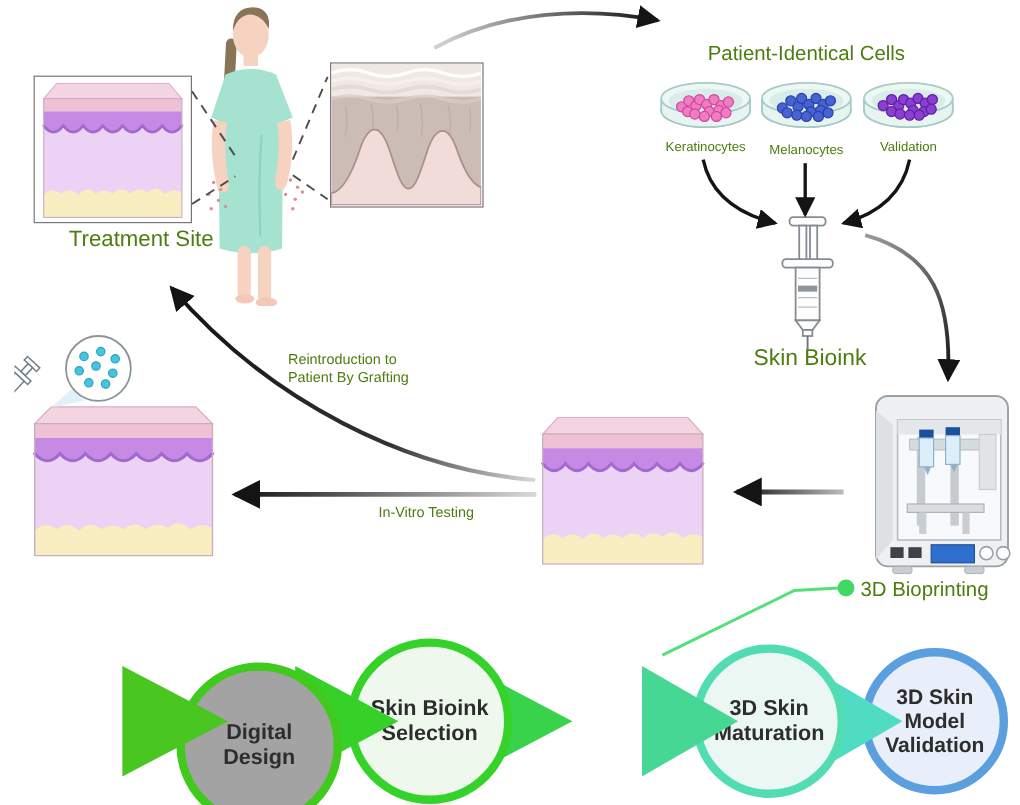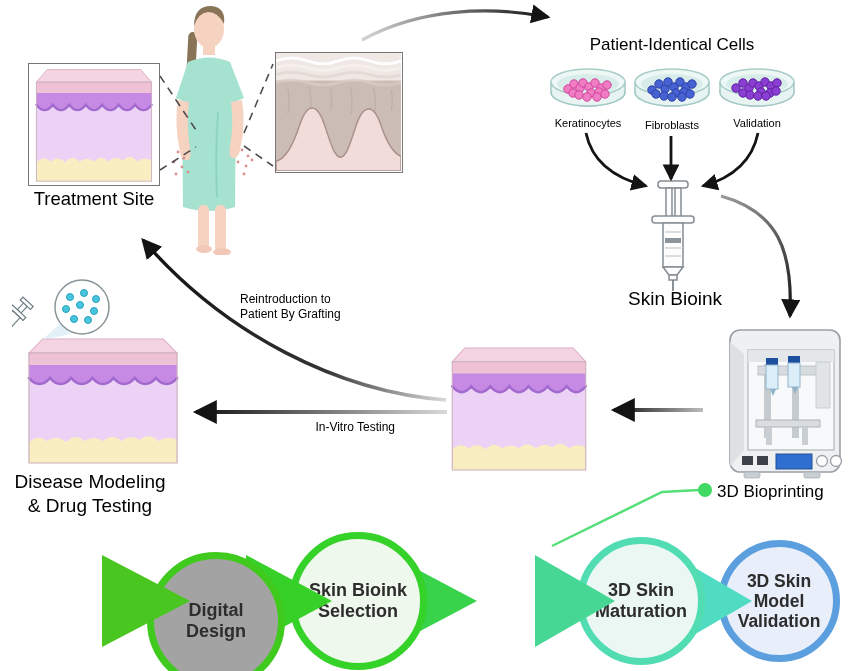--- a/index.html
+++ b/index.html
@@ -1,20 +1,20 @@
 <!DOCTYPE html>
 <html><head>
 <meta charset="utf-8">
 <style>
   html,body{margin:0;padding:0;background:#fff;}
   .canvas{position:relative;width:850px;height:671px;background:#ffffff;
           font-family:"Liberation Sans",sans-serif;overflow:hidden;color:#1f1f1f;}
   .abs{position:absolute;}
-  .lbl{position:absolute;color:#000000;white-space:pre-line;}
-  .site-lbl{font-size:18.5px;text-align:center;width:168px;}
+  .lbl{position:absolute;color:#4d7c0f;white-space:pre-line;}
+  .site-lbl{font-size:18.5px;text-align:right;width:168px;}
   .frame{position:absolute;border:1.5px solid #777;background:#fff;box-sizing:border-box;}
   .cells-title{font-size:17px;text-align:center;width:224px;}
   .dish-lbl{font-size:11px;text-align:center;width:90px;}
   .big-lbl{font-size:19px;text-align:center;}
   .flow-lbl{font-size:12px;line-height:1.28;}
   .bp-lbl{font-size:17px;}
   .two-line{line-height:1.25;}
   
   .step{position:absolute;border-radius:50%;display:flex;align-items:center;justify-content:center;
         text-align:center;font-weight:600;font-size:18px;line-height:1.16;color:#2d2d2d;
@@ -290,26 +290,24 @@
       <line x1="244" y1="133" x2="273" y2="64"></line>
       <line x1="244" y1="146" x2="273" y2="166"></line>
     </g>
     <polyline points="552,546 662,492 699,490" fill="none" stroke="#55df78" stroke-width="2.5"></polyline>
     <circle cx="705" cy="490" r="7" fill="#3fd963"></circle>
   </svg>
 
   <div class="lbl site-lbl" style="left:10px;top:188px;">Treatment Site</div>
   <div class="lbl cells-title" style="left:560px;top:35px;">Patient-Identical Cells</div>
   <div class="lbl dish-lbl" style="left:543px;top:117px;">Keratinocytes</div>
-  <div class="lbl dish-lbl" style="left:627px;top:119px;">Fibroblasts</div>
+  <div class="lbl dish-lbl" style="left:627px;top:119px;">Melanocytes</div>
   <div class="lbl dish-lbl" style="left:712px;top:117px;">Validation</div>
   <div class="lbl big-lbl" style="left:600px;top:288px;width:150px;">Skin Bioink</div>
   <div class="lbl bp-lbl" style="left:717px;top:482px;width:132px;">3D Bioprinting</div>
-  <div class="lbl big-lbl two-line" style="left:0px;top:470px;width:180px;">Disease Modeling
-&amp; Drug Testing</div>
   <div class="lbl flow-lbl" style="left:240px;top:292px;">Reintroduction to
 Patient By Grafting</div>
   <div class="lbl flow-lbl" style="left:215px;top:420px;width:180px;text-align:right;">In-Vitro Testing</div>
 
   <div class="tri t1"></div>
   <div class="tri t2"></div>
   <div class="tri t3"></div>
   <div class="tri t4"></div>
   <div class="tri t5"></div>
 

